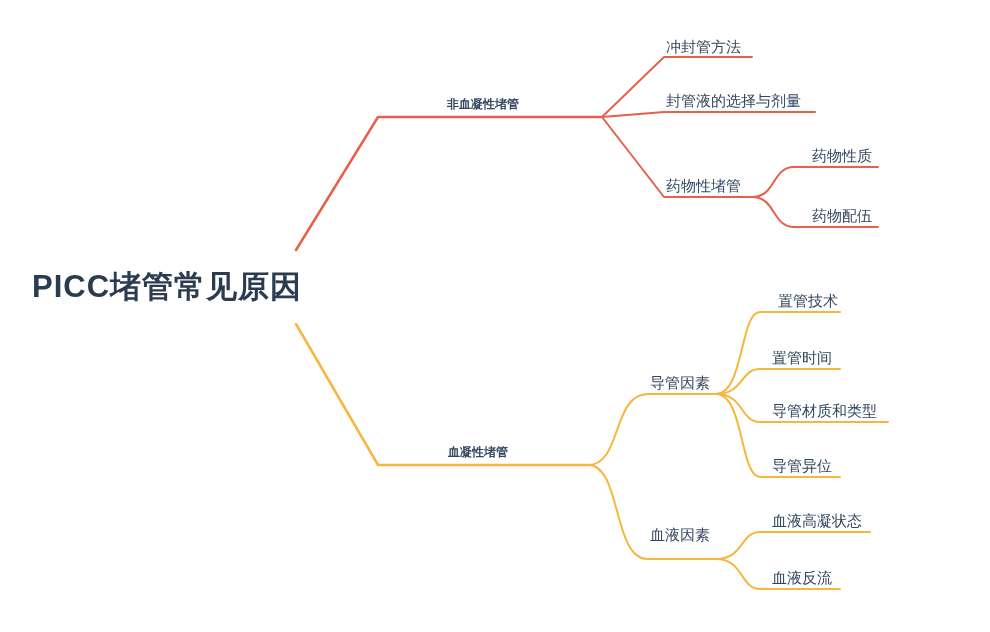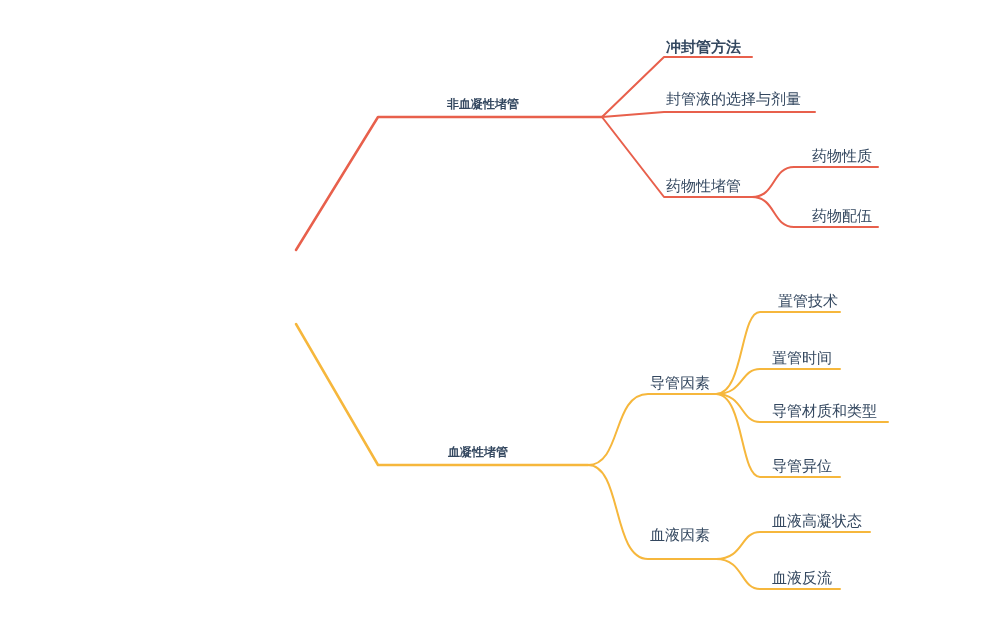--- a/index.html
+++ b/index.html
@@ -69,26 +69,27 @@
     <path class="edge" d="M588,465 C622,465 612,394 648,394 L716,394" stroke="#f6b73c"></path>
     <path class="edge" d="M588,465 C622,465 612,559 648,559 L716,559" stroke="#f6b73c"></path>
     <path class="edge" d="M716,394 C744,394 740,312 760,312 L840,312" stroke="#f6b73c"></path>
     <path class="edge" d="M716,394 C744,394 740,369 760,369 L840,369" stroke="#f6b73c"></path>
     <path class="edge" d="M716,394 C744,394 740,422 760,422 L888,422" stroke="#f6b73c"></path>
     <path class="edge" d="M716,394 C744,394 740,477 760,477 L840,477" stroke="#f6b73c"></path>
     <path class="edge" d="M716,559 C744,559 740,532 760,532 L870,532" stroke="#f6b73c"></path>
     <path class="edge" d="M716,559 C744,559 740,589 760,589 L840,589" stroke="#f6b73c"></path>
   </svg>
 
+  <div class="node root" style="left:32px; top:269px;">PICC堵管常见原因</div>
 
   <div class="node branch" style="left:447px; top:95px;">非血凝性堵管</div>
 
-  <div class="node" style="left:666px; top:38px;font-weight:bold;">冲封管方法</div>
+  <div class="node" style="left:666px; top:38px;">冲封管方法</div>
 
-  <div class="node" style="left:666px; top:92px;font-family:Liberation Mono, monospace;">封管液的选择与剂量</div>
+  <div class="node" style="left:666px; top:92px;">封管液的选择与剂量</div>
 
   <div class="node" style="left:666px; top:177px;">药物性堵管</div>
 
   <div class="node" style="left:812px; top:147px;">药物性质</div>
 
   <div class="node" style="left:812px; top:207px;">药物配伍</div>
 
   <div class="node branch" style="left:448px; top:443px;text-align:right;">血凝性堵管</div>
 
   <div class="node" style="left:650px; top:374px;">导管因素</div>

